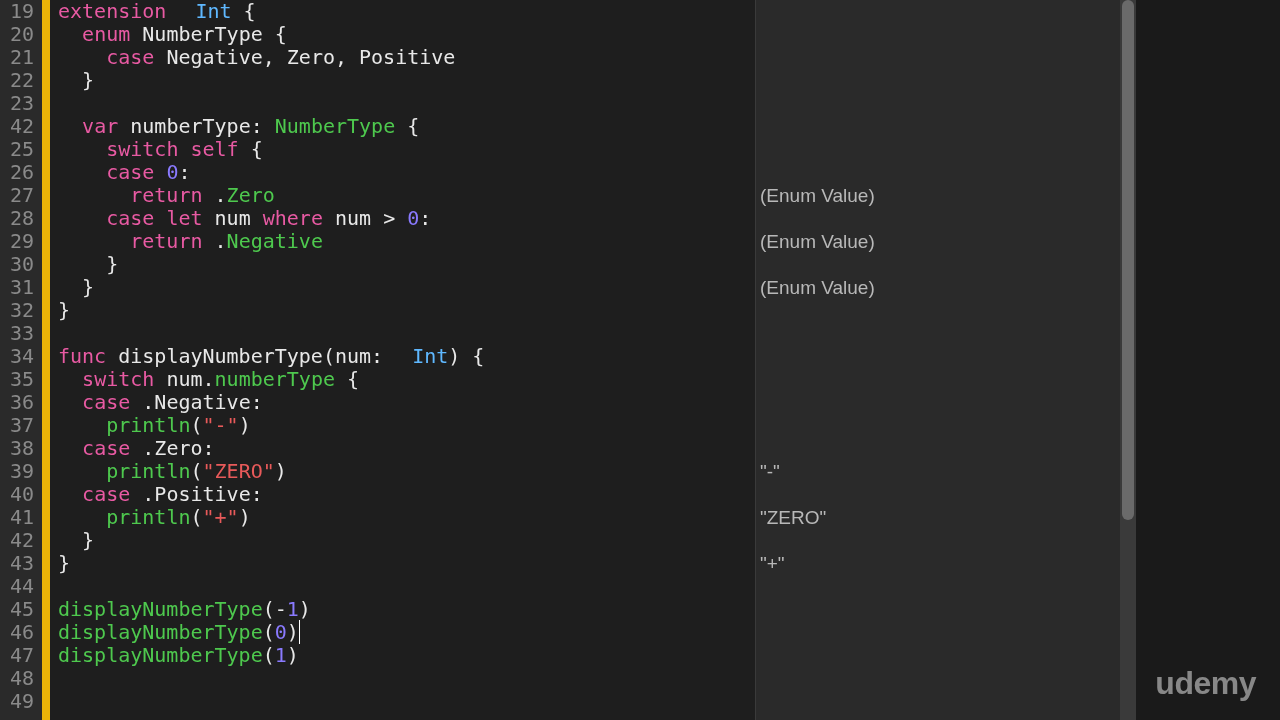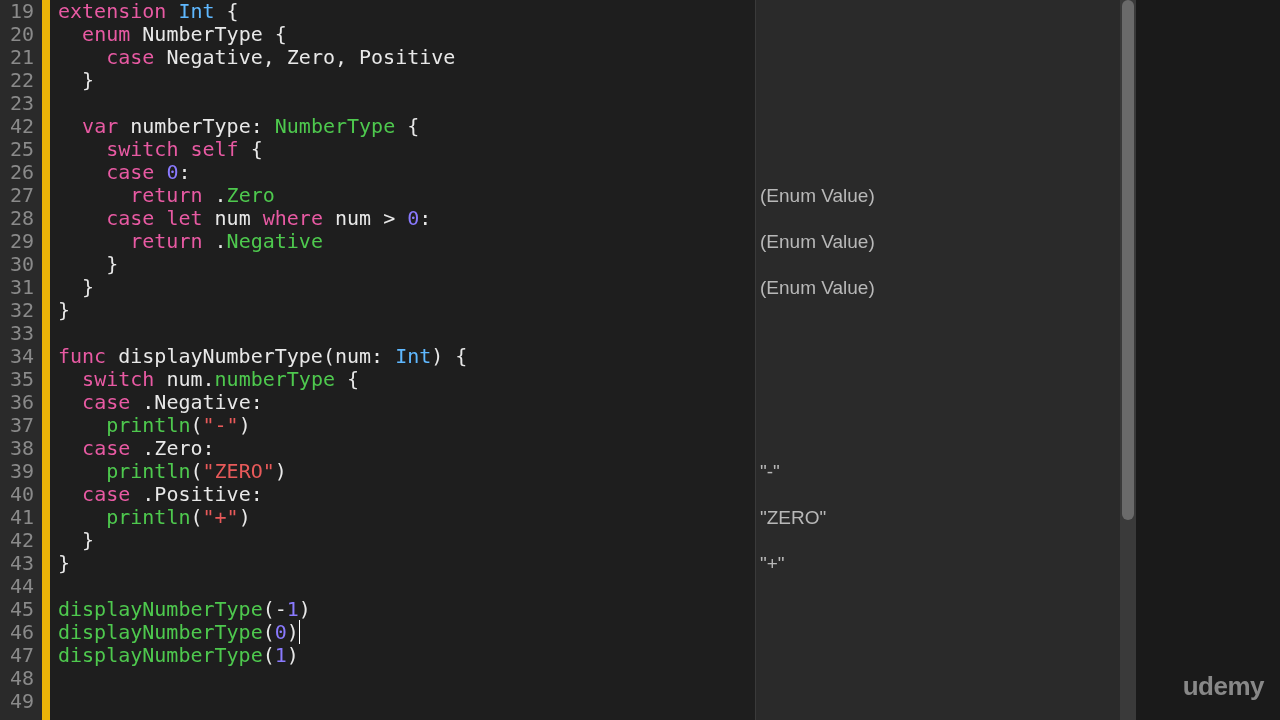--- a/index.html
+++ b/index.html
@@ -78,31 +78,31 @@
   .right-margin {
     position: absolute;
     right: 0;
     top: 0;
     width: 144px;
     height: 720px;
     background: #1a1a1a;
   }
   .watermark {
     position: absolute;
-    right: 16px;
+    right: 24px;
     bottom: 18px;
     color: #888;
     font-family: -apple-system, 'Helvetica Neue', Arial, sans-serif;
-    font-size: 26px;
+    font-size: 32px;
     font-weight: 600;
     letter-spacing: -0.5px;
   }
   
   .kw { color: #e85aa3; }      
-  .type { color: #5fb8ff; }    
+  .type { color: #5fb8ff; margin-left: 17px; }    
   .typegrn { color: #4ec94e; }
   .prop { color: #4ec94e; }    
   .str { color: #e85a5a; }     
   .num { color: #8a7aff; }     
   .call { color: #4ec94e; }
   .cursor { border-right: 1px solid #fff; }
 </style>
 </head>
 <body>
 

